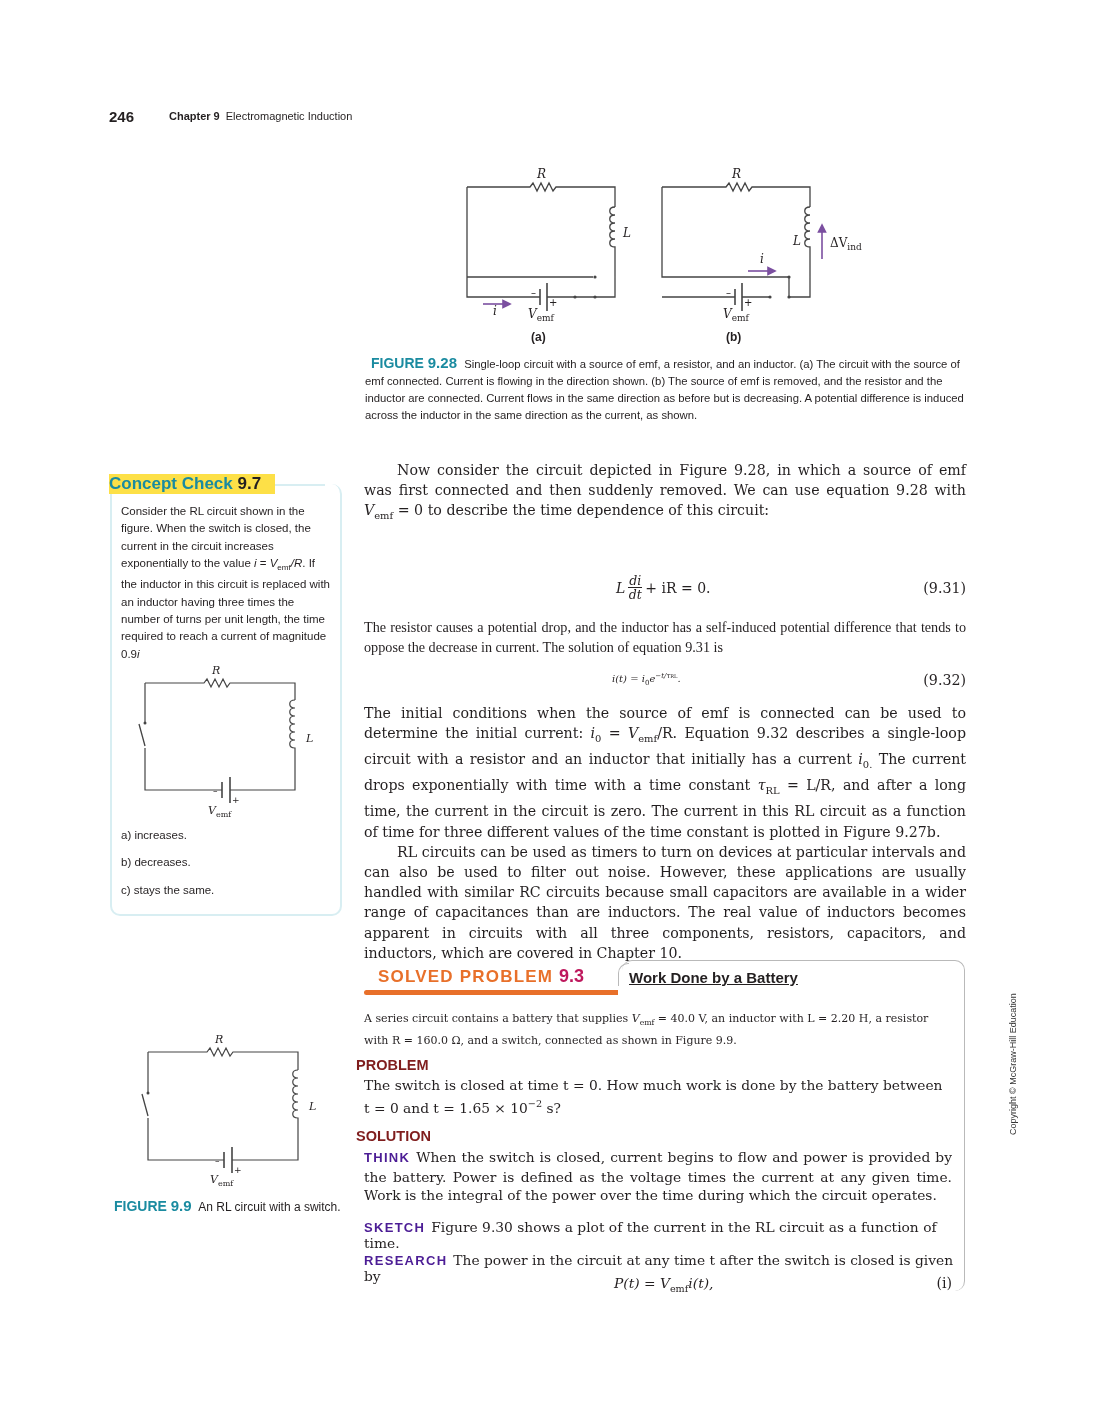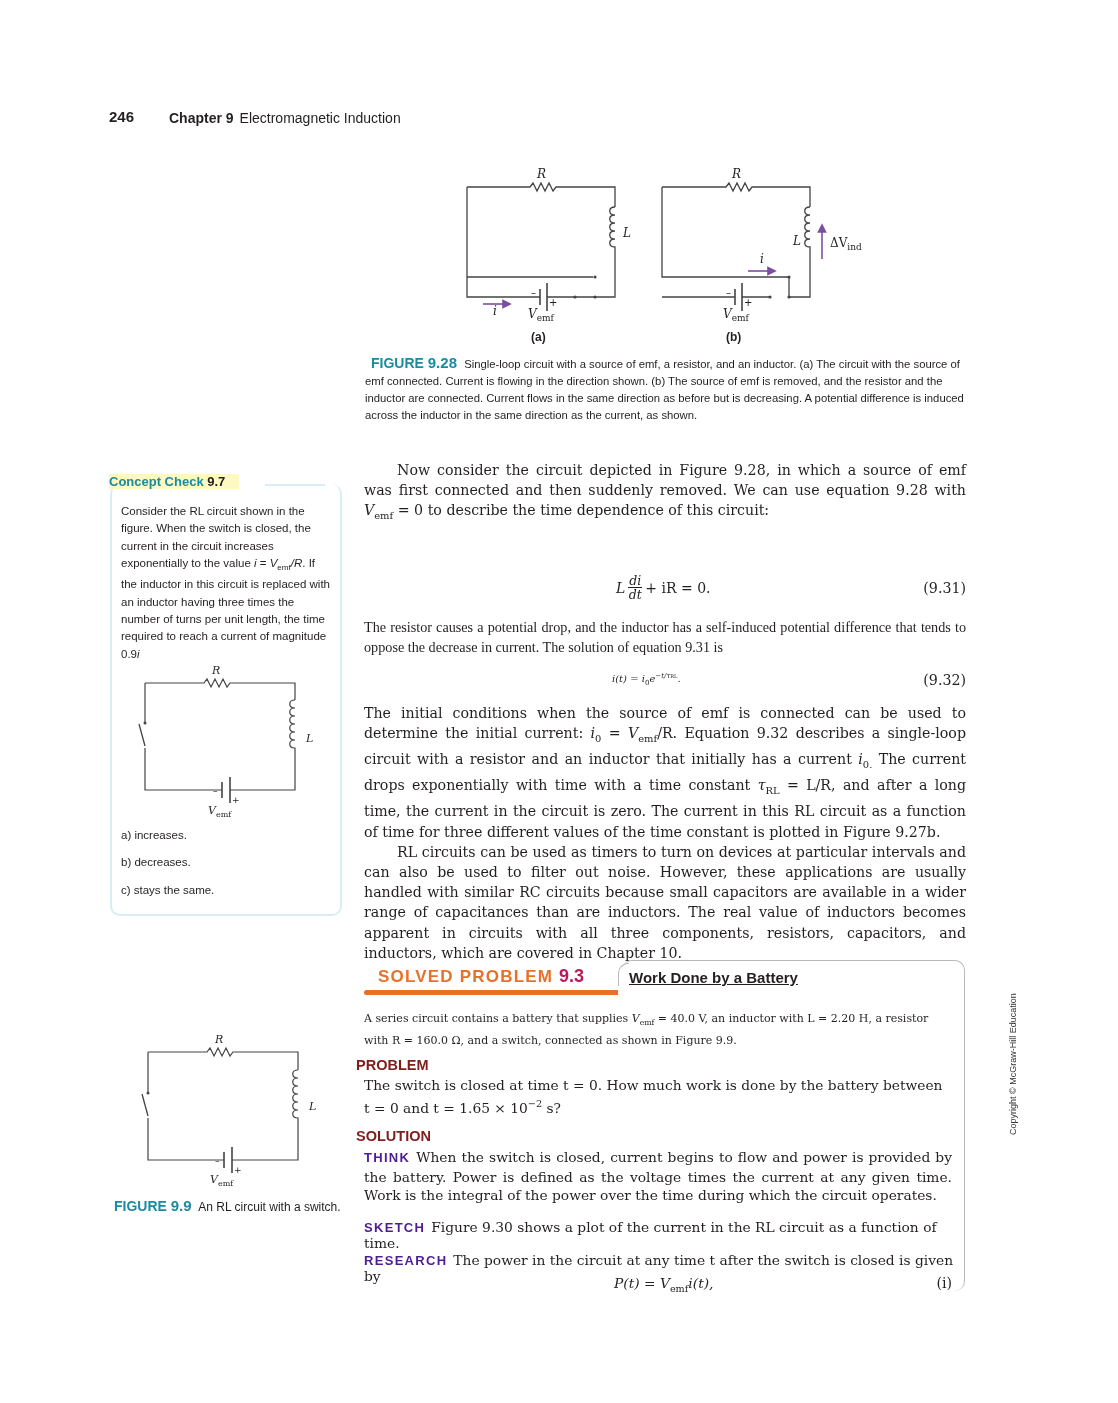--- a/index.html
+++ b/index.html
@@ -5,32 +5,32 @@
   html, body { margin:0; padding:0; background:#ffffff; }
   body { width:1118px; height:1403px; position:relative; overflow:hidden; color:#231f20; }
   .sans { font-family: "Liberation Sans", "DejaVu Sans", sans-serif; }
   .serif { font-family: "DejaVu Serif", "Liberation Serif", serif; }
   .abs { position:absolute; }
   .teal { color:#1a8ba0; }
   .orange { color:#e8702a; }
 
   
   #page-num { left:109px; top:108px; font-size:15px; font-weight:bold; }
-  #chapter { left:169px; top:110px; font-size:14px; }
+  #chapter { left:169px; top:110px; font-size:11px; }
   #chapter b { font-weight:bold; margin-right:6px; }
 
   
   #fig928 { left:460px; top:165px; width:420px; height:180px; }
   #fig928-caption { left:365px; top:354px; width:605px; font-size:11.3px; line-height:17px; }
   .fig-tag { font-weight:bold; font-size:14px; color:#1a8ba0; margin-right:4px;padding-left:6px; }
   .fig-tag .num { font-size:15px; }
 
   
   #cc-box { left:110px; top:484px; width:228px; height:430px; border:2px solid #d8eef2; border-radius:10px; border-top:none; border-right:2px solid #d8eef2; }
-  #cc-title { left:109px; top:474px; font-size:13px; font-weight:bold; background:#fef9c3; padding-right:14px; }
+  #cc-title { left:109px; top:474px; font-size:17px; font-weight:bold; background:#fde047; padding-right:14px; }
   #cc-title .n { color:#231f20; }
   #cc-topline { left:265px; top:484px; width:60px; height:2px; background:#d8eef2; }
   #cc-text { left:121px; top:503px; width:212px; font-size:11.5px; line-height:17.3px; }
   #cc-circuit { left:112px; top:660px; width:230px; height:160px; }
   .cc-opt { left:121px; font-size:11.5px; }
 
   
   .body-text { font-size:14.2px; line-height:20.2px; text-align:justify; }
   .indent { text-indent:33px; }
   #p1 { left:364px; top:460px; width:602px; }

